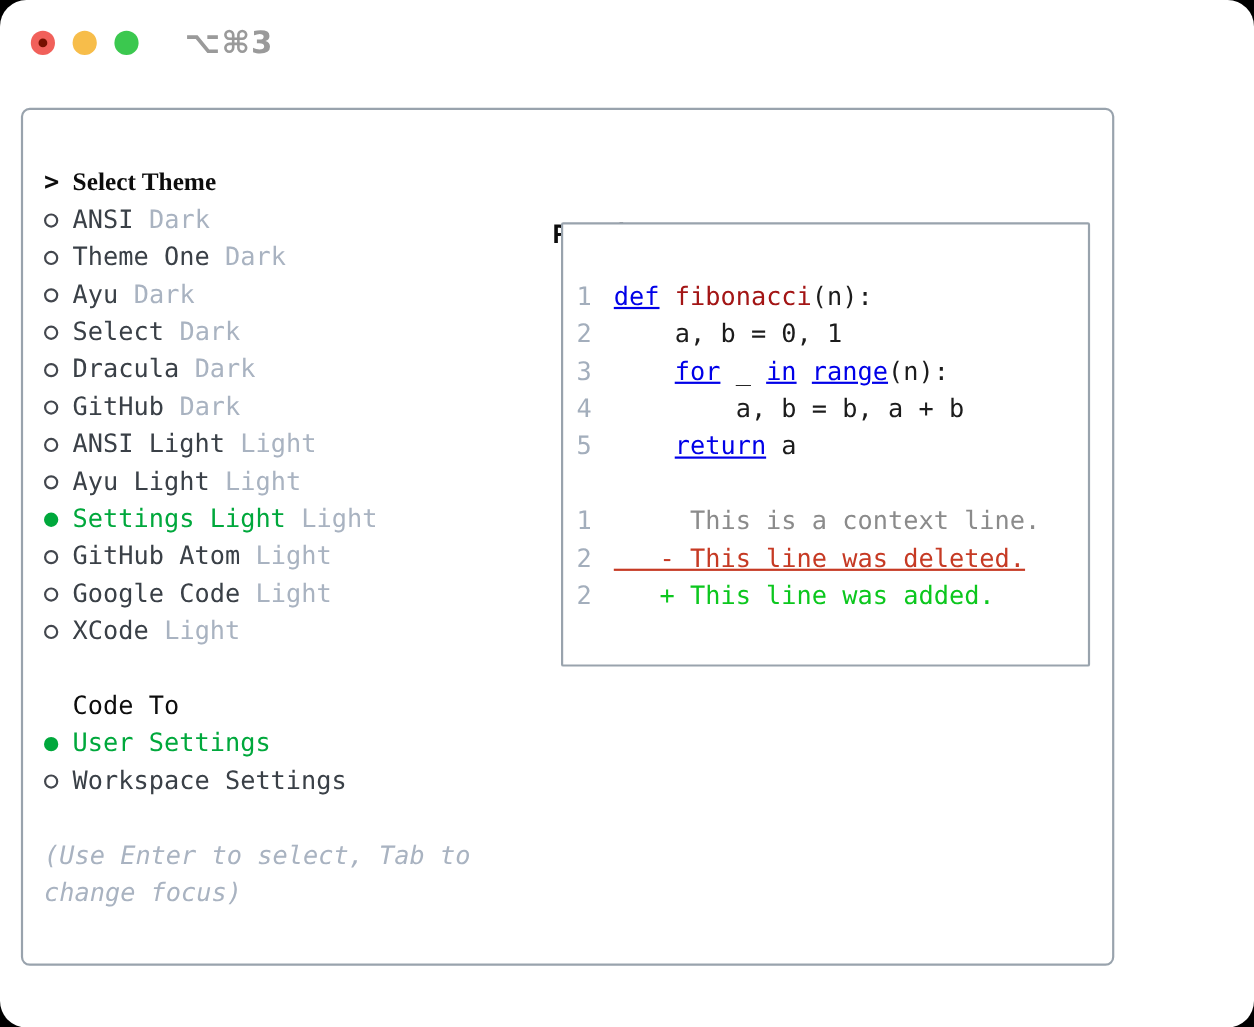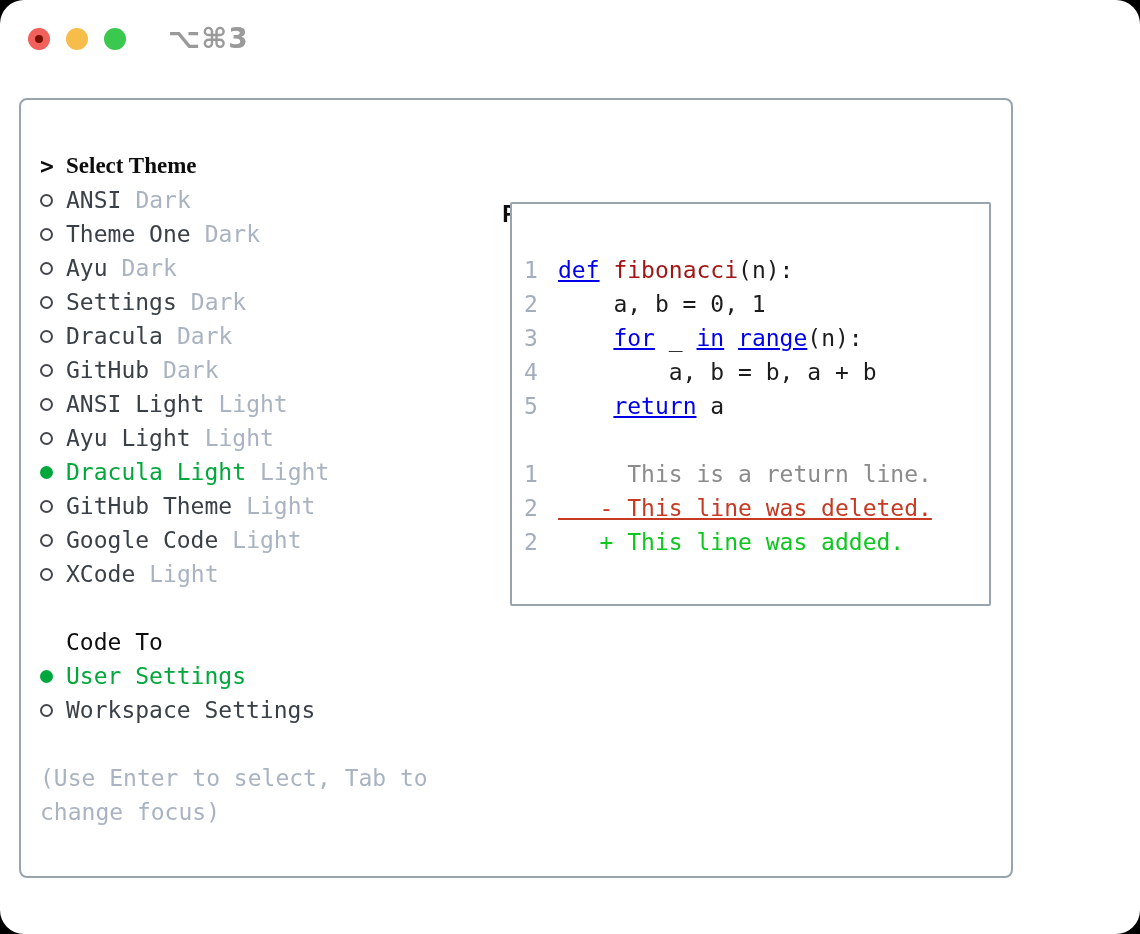--- a/index.html
+++ b/index.html
@@ -61,21 +61,21 @@
   .bullet{
     width:13px;height:13px;border-radius:50%;
     border:2px solid #43474e;margin-right:13px;flex:none;
   }
   .bullet.on{background:var(--accent-green);border-color:var(--accent-green);}
   .tname{color:var(--text-dark);}
   .trow.sel .tname{color:var(--accent-green);}
   .tvar{color:var(--muted);margin-left:14px;}
   .spacer{height:34px;}
   .apply-title{height:34px;line-height:34px;padding-left:26px;color:var(--title);}
-  .hint{margin-top:34px;width:404px;color:var(--muted);}
+  .hint{margin-top:34px;width:404px;color:var(--muted);font-style:italic;}
   
   .preview-title{
     position:absolute;left:481px;top:49px;height:34px;line-height:34px;
     font-weight:bold;color:var(--title);margin-top:48px;
   }
   .preview-box{
     position:absolute;left:489px;top:102px;width:481px;height:404px;
     border:2px solid var(--border);border-radius:2px;
     padding:49px 0 0 12px;background:#fff;
   }
@@ -105,27 +105,27 @@
 
     <div class="left-col">
       <div class="trow">
         <span class="prefix">&gt;</span>
         <span class="t-title">Select Theme</span>
       </div>
       <div id="theme-list">
           <div class="trow"><span class="bullet"></span><span class="tname">ANSI</span><span class="tvar">Dark</span></div>
           <div class="trow"><span class="bullet"></span><span class="tname">Theme One</span><span class="tvar">Dark</span></div>
           <div class="trow"><span class="bullet"></span><span class="tname">Ayu</span><span class="tvar">Dark</span></div>
-          <div class="trow"><span class="bullet"></span><span class="tname">Settings</span><span class="tvar">Dark</span></div>
+          <div class="trow"><span class="bullet"></span><span class="tname">Select</span><span class="tvar">Dark</span></div>
           <div class="trow"><span class="bullet"></span><span class="tname">Dracula</span><span class="tvar">Dark</span></div>
           <div class="trow"><span class="bullet"></span><span class="tname">GitHub</span><span class="tvar">Dark</span></div>
           <div class="trow"><span class="bullet"></span><span class="tname">ANSI Light</span><span class="tvar">Light</span></div>
           <div class="trow"><span class="bullet"></span><span class="tname">Ayu Light</span><span class="tvar">Light</span></div>
-          <div class="trow sel"><span class="bullet on"></span><span class="tname">Dracula Light</span><span class="tvar">Light</span></div>
-          <div class="trow"><span class="bullet"></span><span class="tname">GitHub Theme</span><span class="tvar">Light</span></div>
+          <div class="trow sel"><span class="bullet on"></span><span class="tname">Settings Light</span><span class="tvar">Light</span></div>
+          <div class="trow"><span class="bullet"></span><span class="tname">GitHub Atom</span><span class="tvar">Light</span></div>
           <div class="trow"><span class="bullet"></span><span class="tname">Google Code</span><span class="tvar">Light</span></div>
           <div class="trow"><span class="bullet"></span><span class="tname">XCode</span><span class="tvar">Light</span></div>
         </div>
 
       <div class="spacer"></div>
       <div class="apply-title">Code To</div>
       <div id="apply-list">
           <div class="trow sel"><span class="bullet on"></span><span class="tname">User Settings</span></div>
           <div class="trow"><span class="bullet"></span><span class="tname">Workspace Settings</span></div>
         </div>
@@ -137,20 +137,20 @@
 
     <div class="preview-box">
       <div id="code-block">
           <div class="cline"><span class="lnum">1</span><span class="ccontent"><span class="tok-keyword">def</span><span> </span><span class="tok-function">fibonacci</span><span>(n):</span></span></div>
           <div class="cline"><span class="lnum">2</span><span class="ccontent"><span>    a, b = 0, 1</span></span></div>
           <div class="cline"><span class="lnum">3</span><span class="ccontent"><span>    </span><span class="tok-keyword">for</span><span> _ </span><span class="tok-keyword">in</span><span> </span><span class="tok-keyword">range</span><span>(n):</span></span></div>
           <div class="cline"><span class="lnum">4</span><span class="ccontent"><span>        a, b = b, a + b</span></span></div>
           <div class="cline"><span class="lnum">5</span><span class="ccontent"><span>    </span><span class="tok-keyword">return</span><span> a</span></span></div>
         </div>
       <div id="diff-block" class="diff-block">
-          <div class="cline"><span class="lnum">1</span><span class="dtext context">     This is a return line.</span></div>
+          <div class="cline"><span class="lnum">1</span><span class="dtext context">     This is a context line.</span></div>
           <div class="cline"><span class="lnum">2</span><span class="dtext deleted">   - This line was deleted.</span></div>
           <div class="cline"><span class="lnum">2</span><span class="dtext added">   + This line was added.</span></div>
         </div>
     </div>
 
   </div>
 </div>
 
 </body></html>

